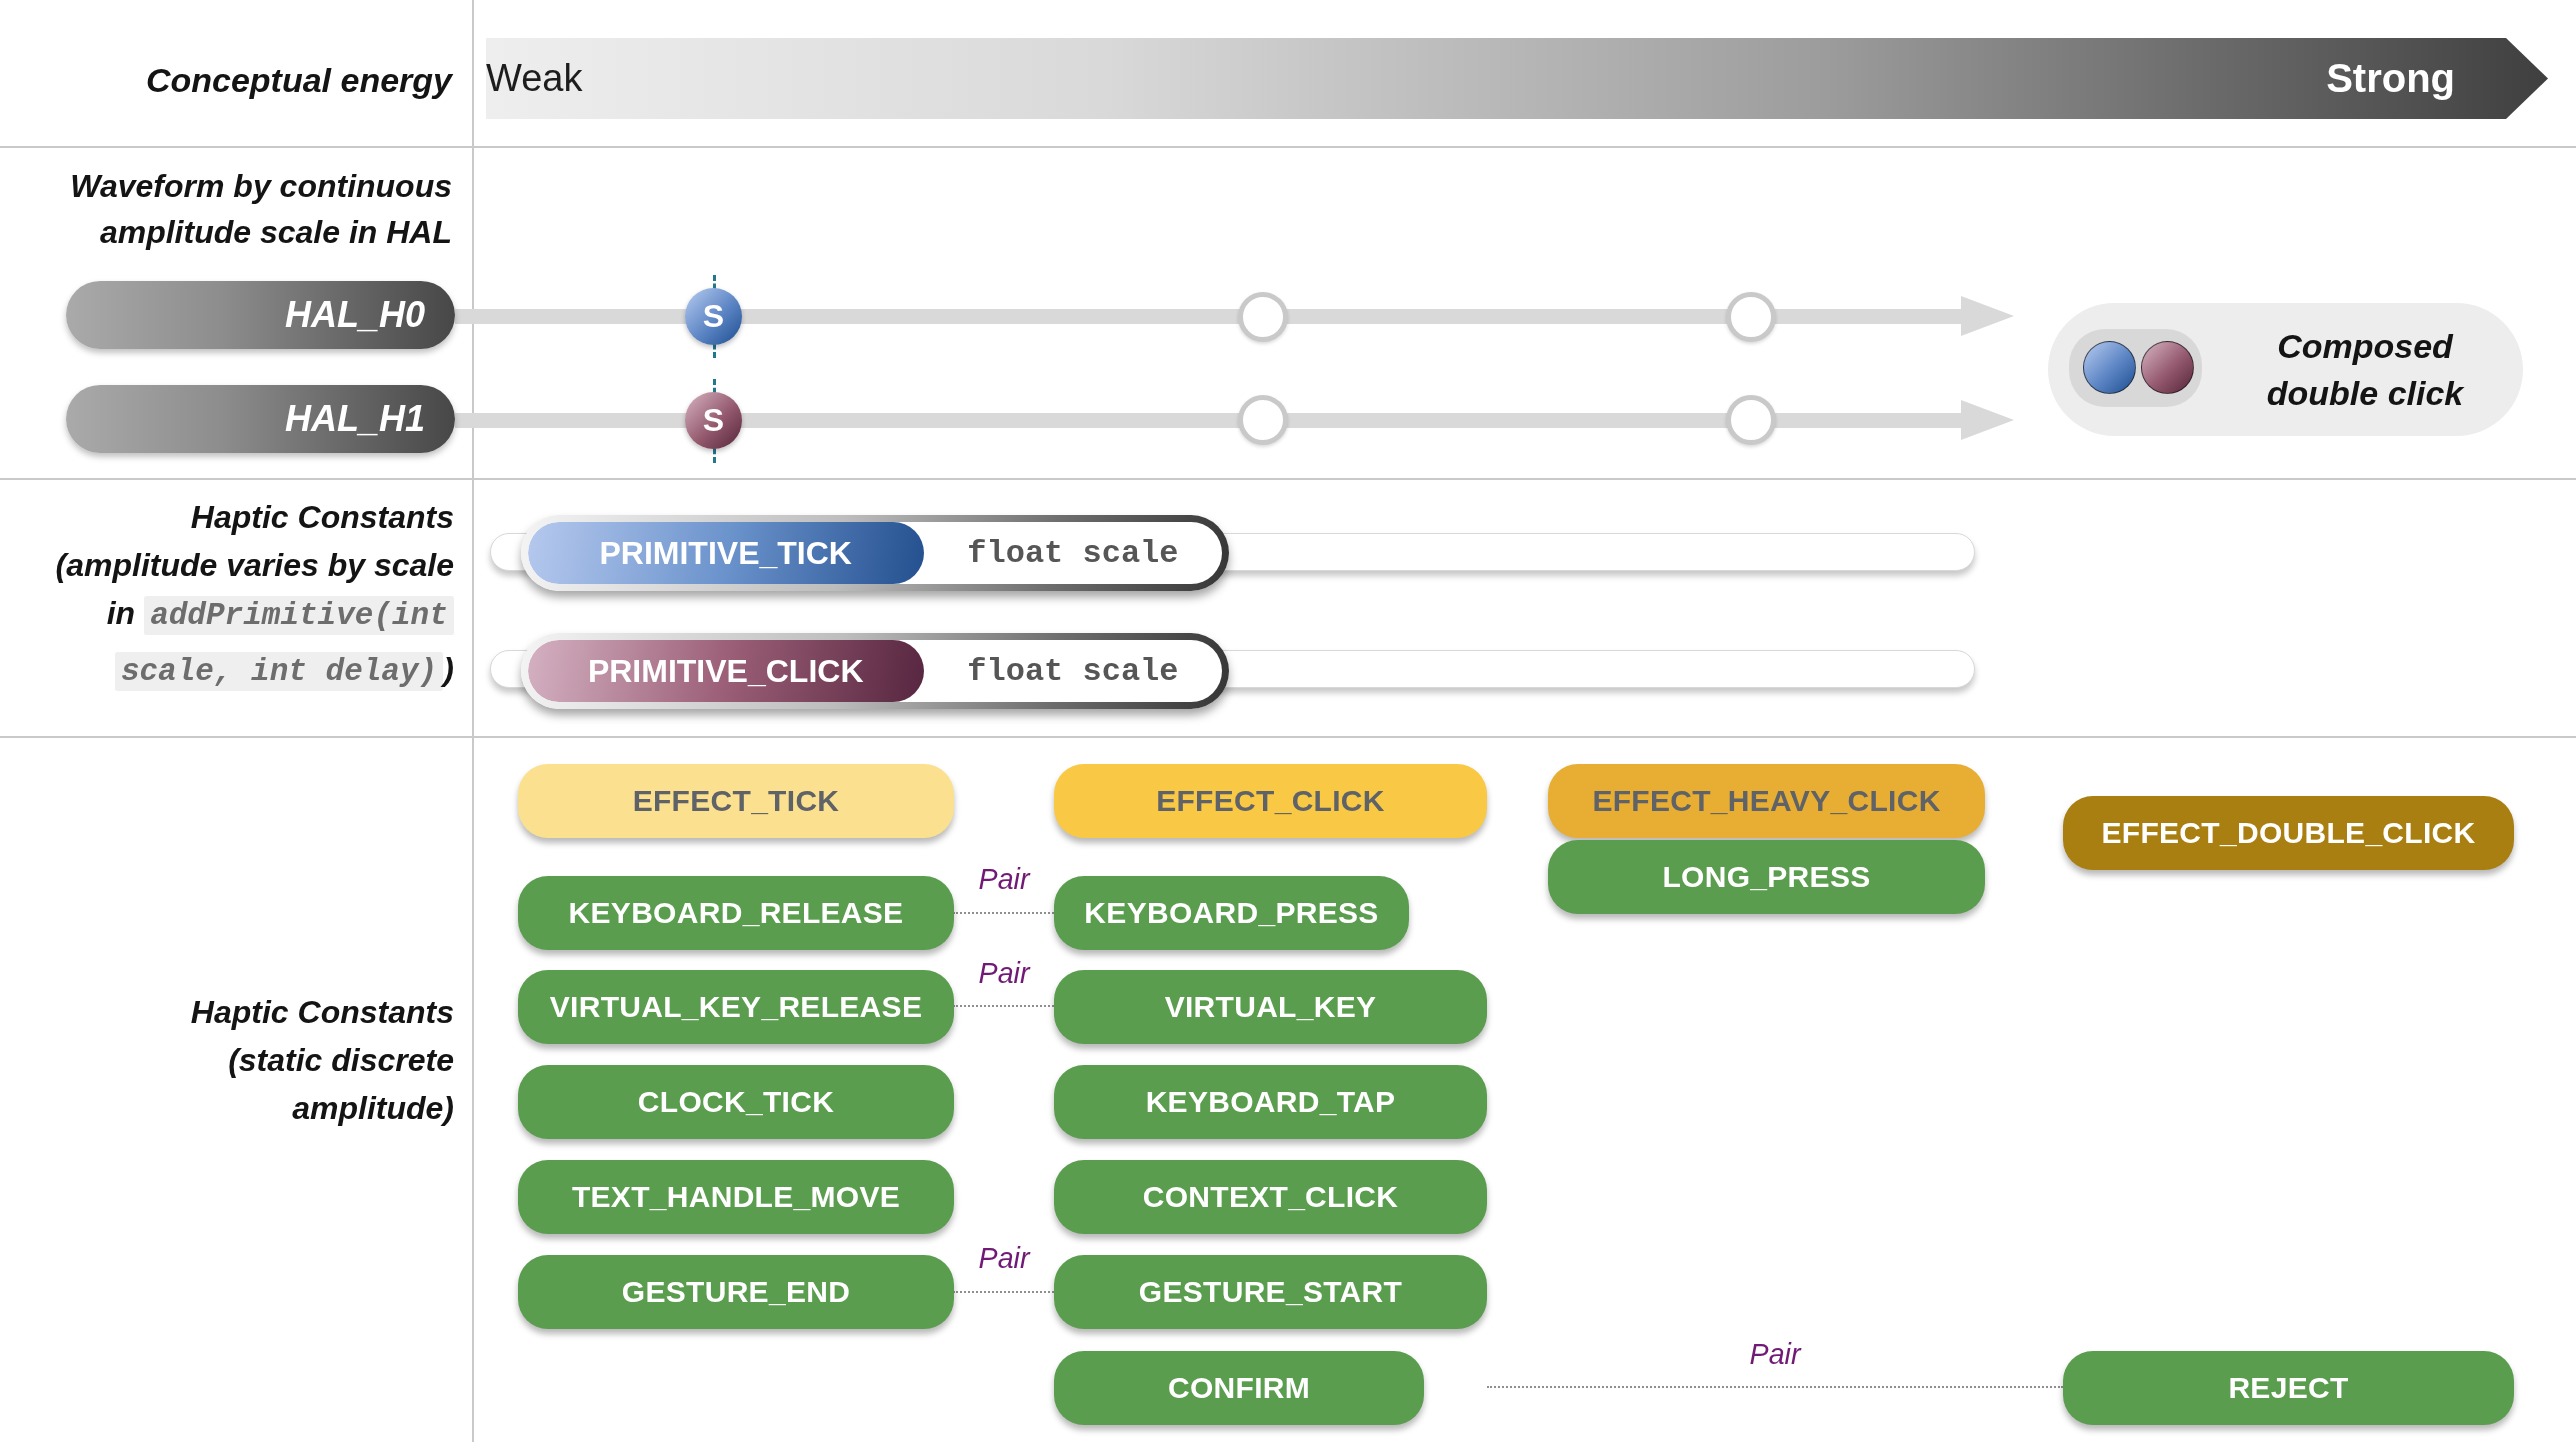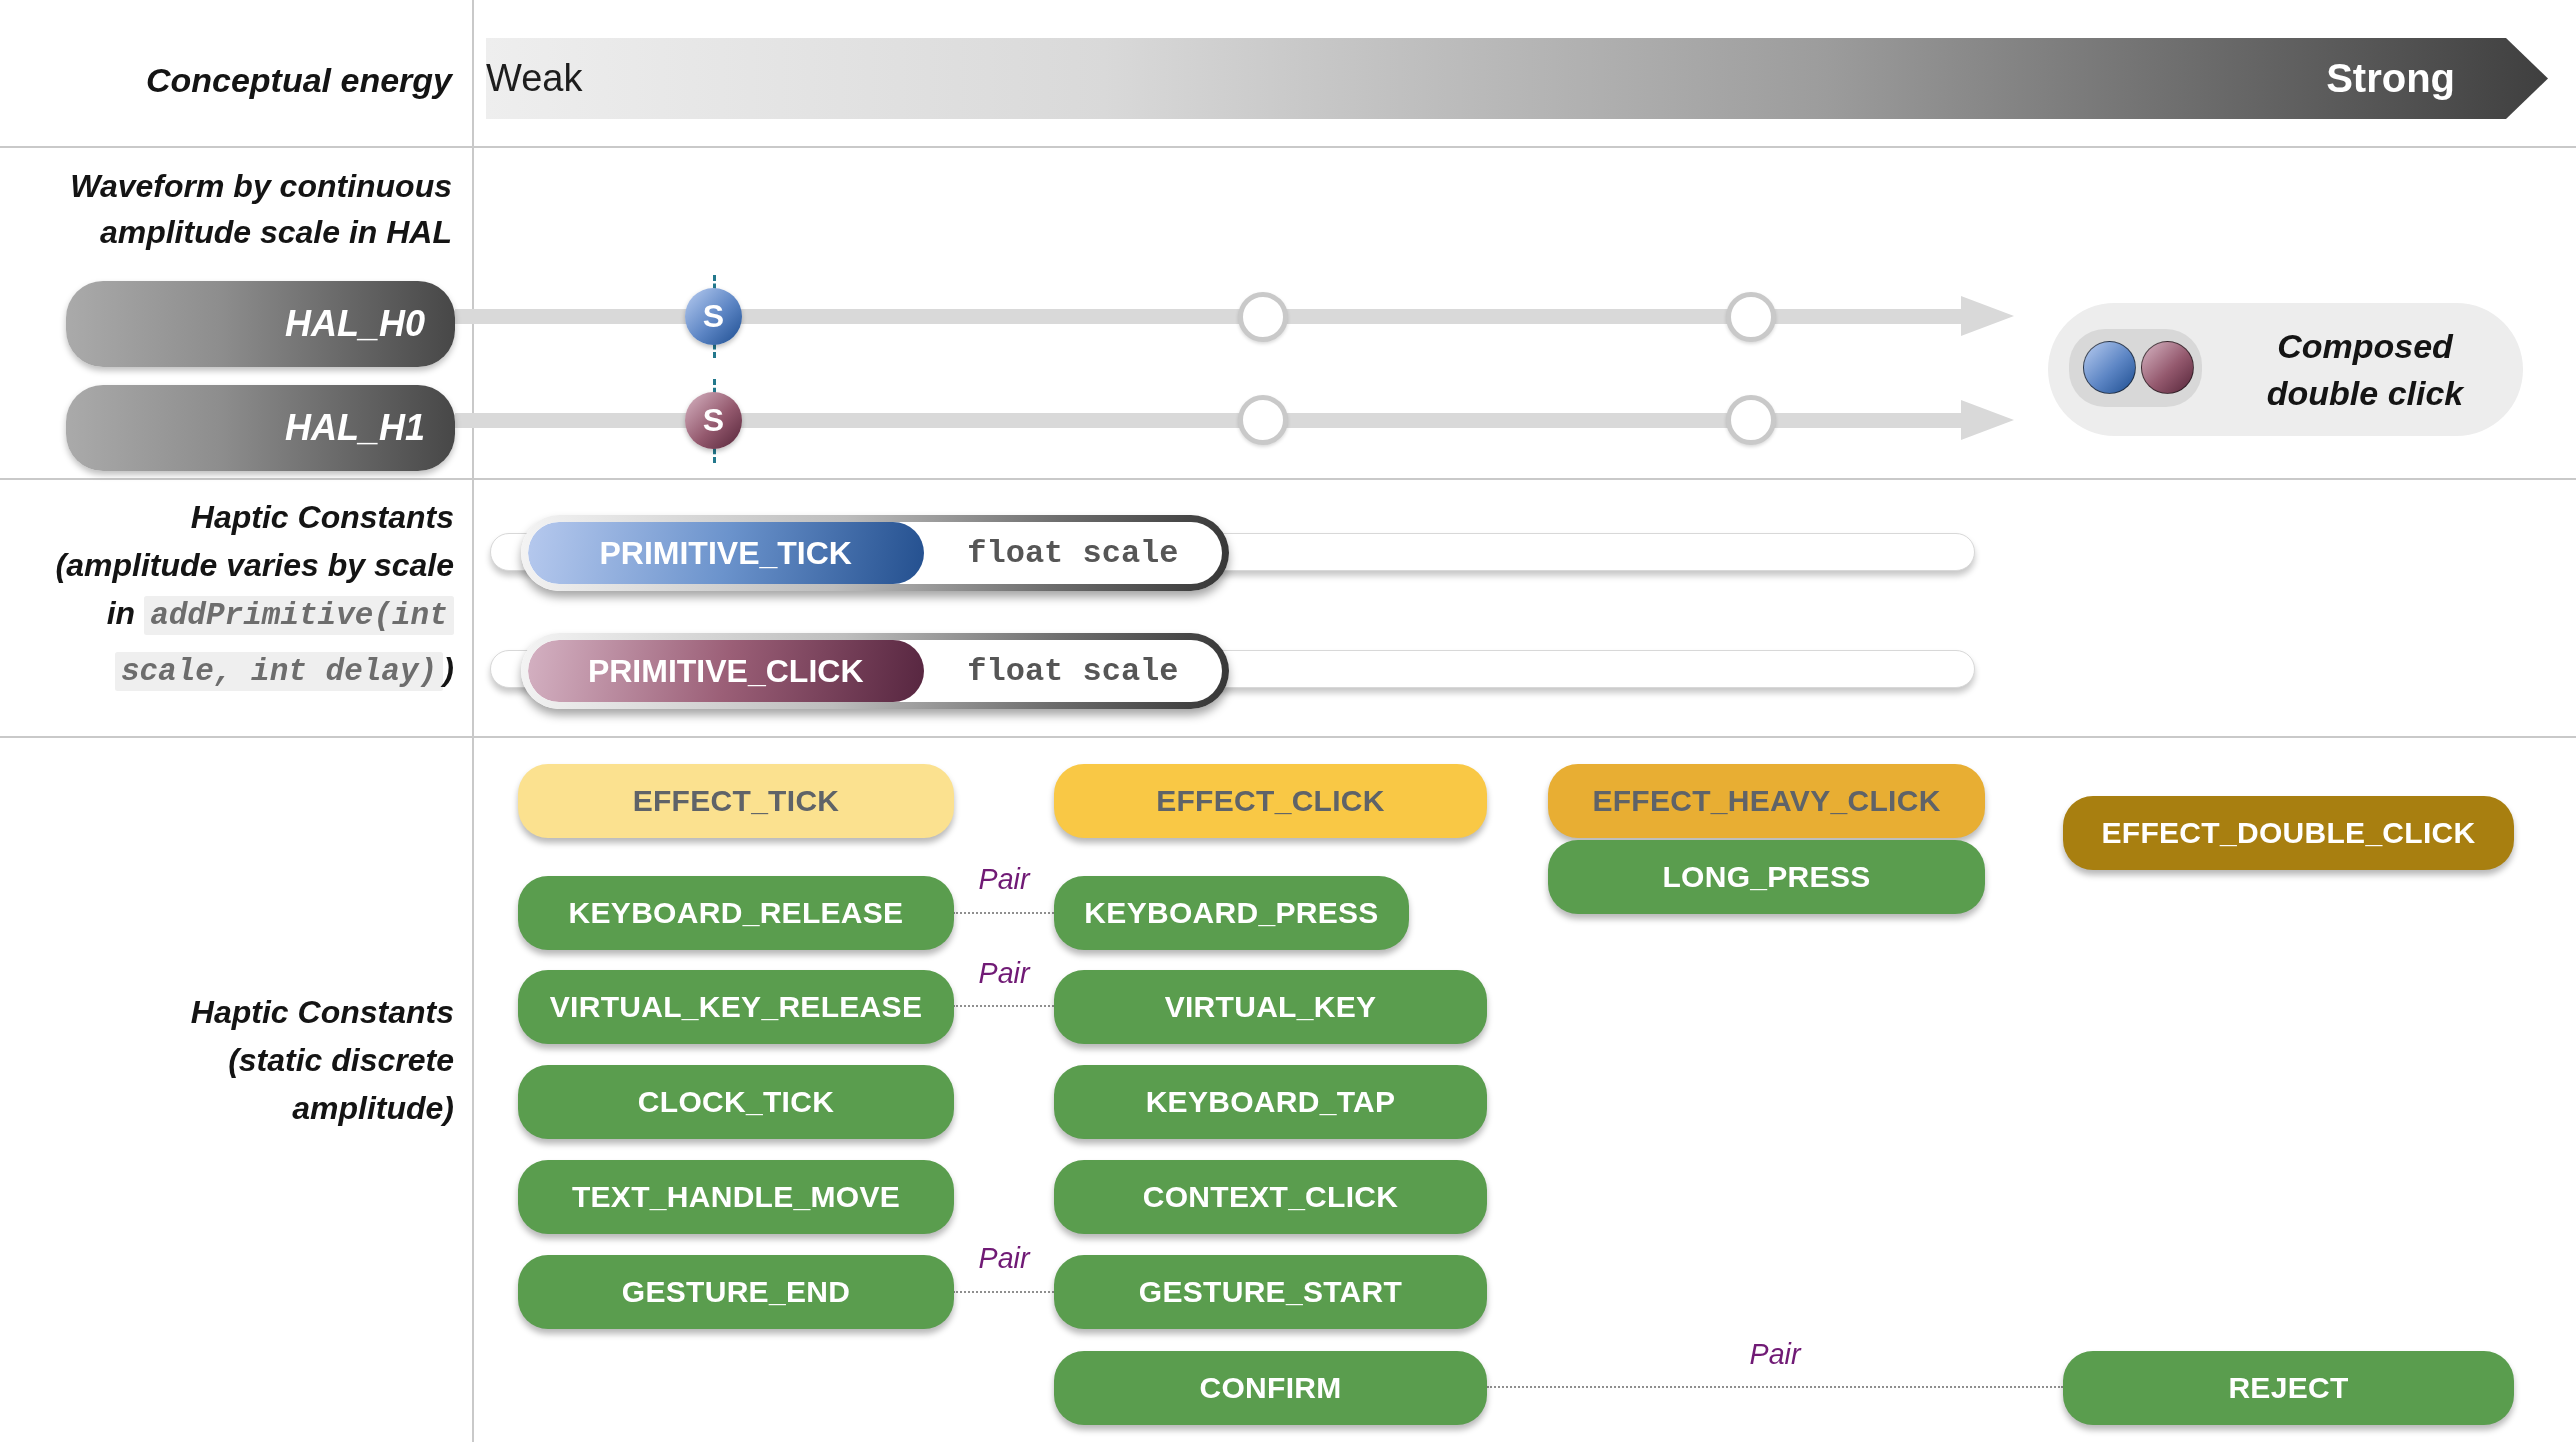--- a/index.html
+++ b/index.html
@@ -11,21 +11,21 @@
   
   .side-label{position:absolute;text-align:right;font-style:italic;font-weight:bold;color:#141414;}
   
   #energy-bar{position:absolute;left:486px;top:38px;width:2062px;height:81px;
     background:linear-gradient(90deg,#eeeeee 0%,#d9d9d9 30%,#9c9c9c 65%,#3f3f3f 100%);
     clip-path:polygon(0 0, calc(100% - 42px) 0, 100% 50%, calc(100% - 42px) 100%, 0 100%);
     display:flex;align-items:center;justify-content:space-between;}
   #energy-weak{font-size:38px;color:#1d1d1d;}
   #energy-strong{font-size:40px;font-weight:bold;color:#ffffff;padding-right:93px;}
   
-  .hal-pill{position:absolute;left:66px;width:389px;height:86px;border-radius:37px;
+  .hal-pill{position:absolute;left:66px;width:389px;height:68px;border-radius:37px;
     background:linear-gradient(90deg,#aaaaaa 0%,#8d8d8d 40%,#474747 100%);
     display:flex;align-items:center;justify-content:flex-end;
     color:#fff;font-style:italic;font-weight:bold;font-size:36px;padding-right:0;
     box-shadow:0 3.7px 6.2px rgba(0,0,0,.25);}
   .hal-pill span{padding-right:30px;}
   .track{position:absolute;height:15px;background:#d9d9d9;}
   .track-arrow{position:absolute;width:0;height:0;border-top:20.5px solid transparent;
     border-bottom:20.5px solid transparent;border-left:53px solid #d9d9d9;}
   .dash-v{position:absolute;width:0;border-left:3.1px dashed #23788c;}
   .s-marker{position:absolute;width:57px;height:57px;border-radius:50%;
@@ -180,18 +180,18 @@
       <div class="pill c-green" style="left: 518px; top: 1065px; width: 436px;">CLOCK_TICK</div>
       <div class="pill c-green" style="left: 1054px; top: 1065px; width: 433px;">KEYBOARD_TAP</div>
       <div class="pill c-green" style="left: 518px; top: 1160px; width: 436px;">TEXT_HANDLE_MOVE</div>
       <div class="pill c-green" style="left: 1054px; top: 1160px; width: 433px;">CONTEXT_CLICK</div>
       <div class="pair-line" style="left: 953px; top: 1291px; width: 101px;"></div>
       <div class="pair-label" style="left: 1004px; top: 1242px;">Pair</div>
       <div class="pill c-green" style="left: 518px; top: 1255px; width: 436px;">GESTURE_END</div>
       <div class="pill c-green" style="left: 1054px; top: 1255px; width: 433px;">GESTURE_START</div>
       <div class="pair-line" style="left: 1487px; top: 1386px; width: 576px;"></div>
       <div class="pair-label" style="left: 1775px; top: 1338px;">Pair</div>
-      <div class="pill c-green" style="left: 1054px; top: 1351px; width: 433px;">CONFIRM</div>
+      <div class="pill c-green" style="left: 1054px; top: 1351px; width: 370px;">CONFIRM</div>
       <div class="pill c-green" style="left: 2063px; top: 1351px; width: 451px;">REJECT</div>
     </div>
 
 </div>
 
 
 </body></html>

